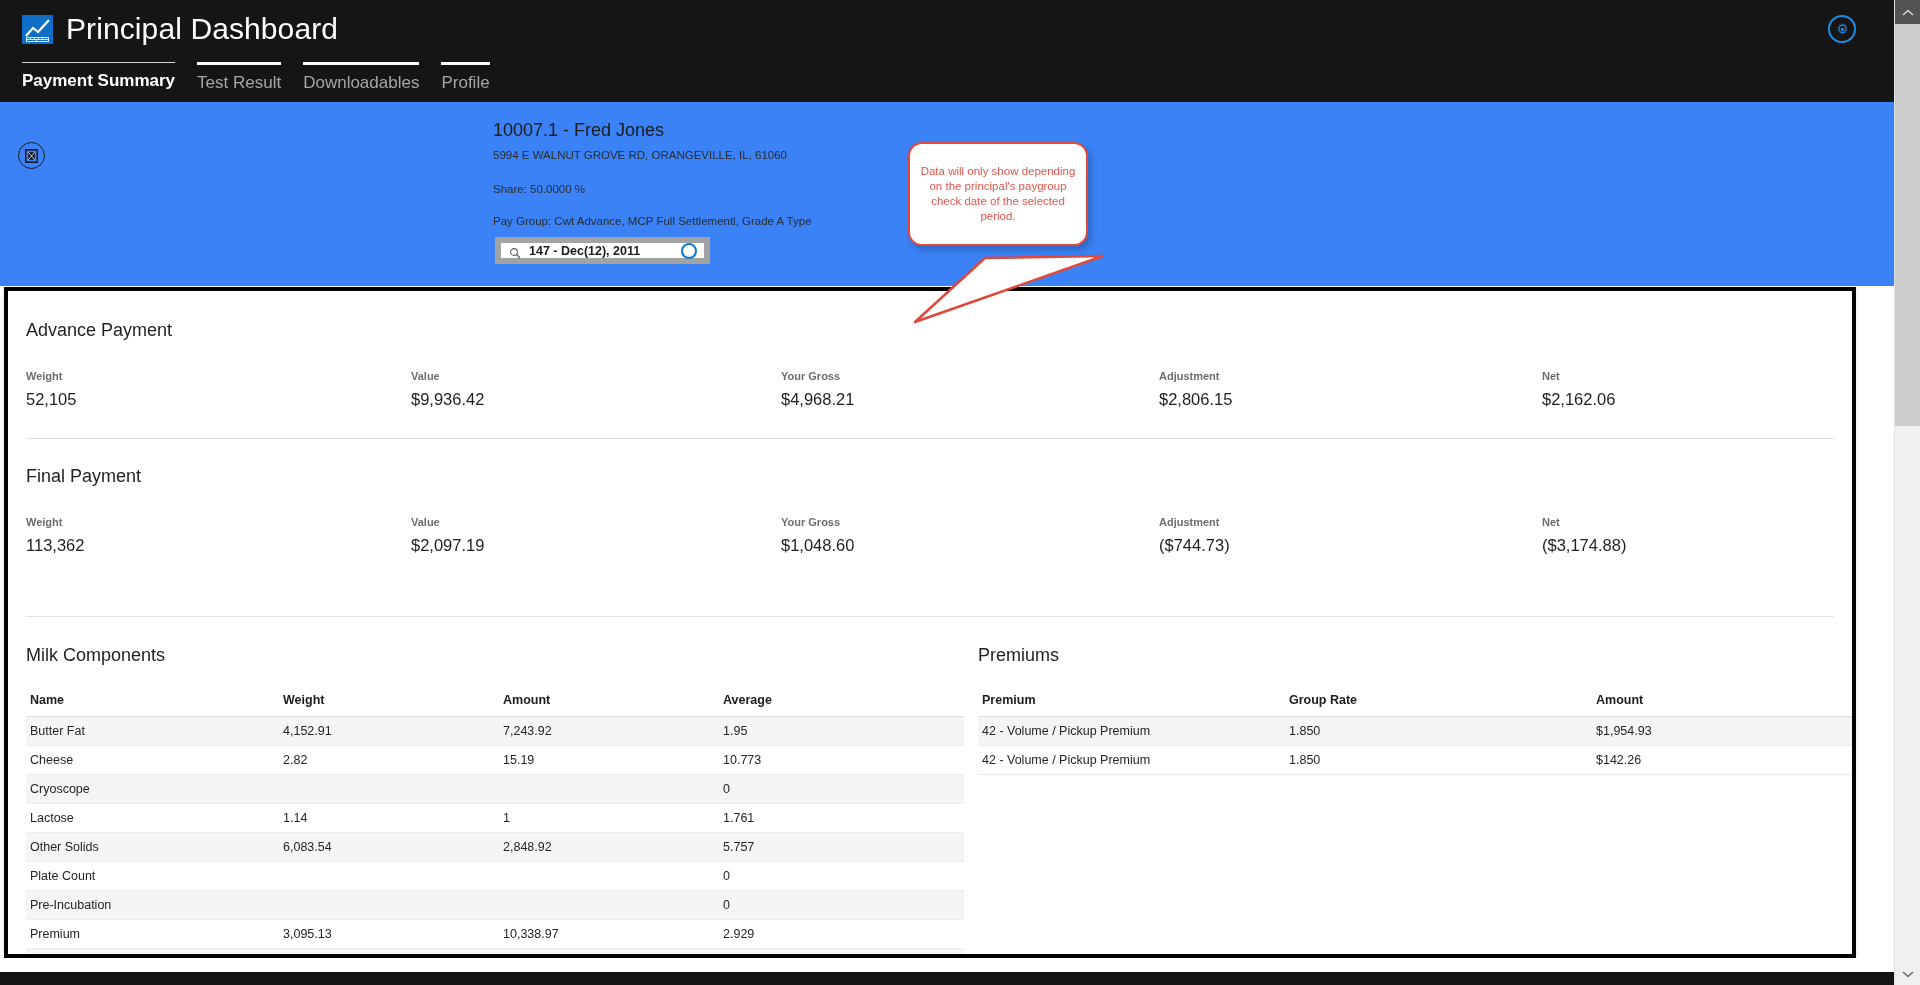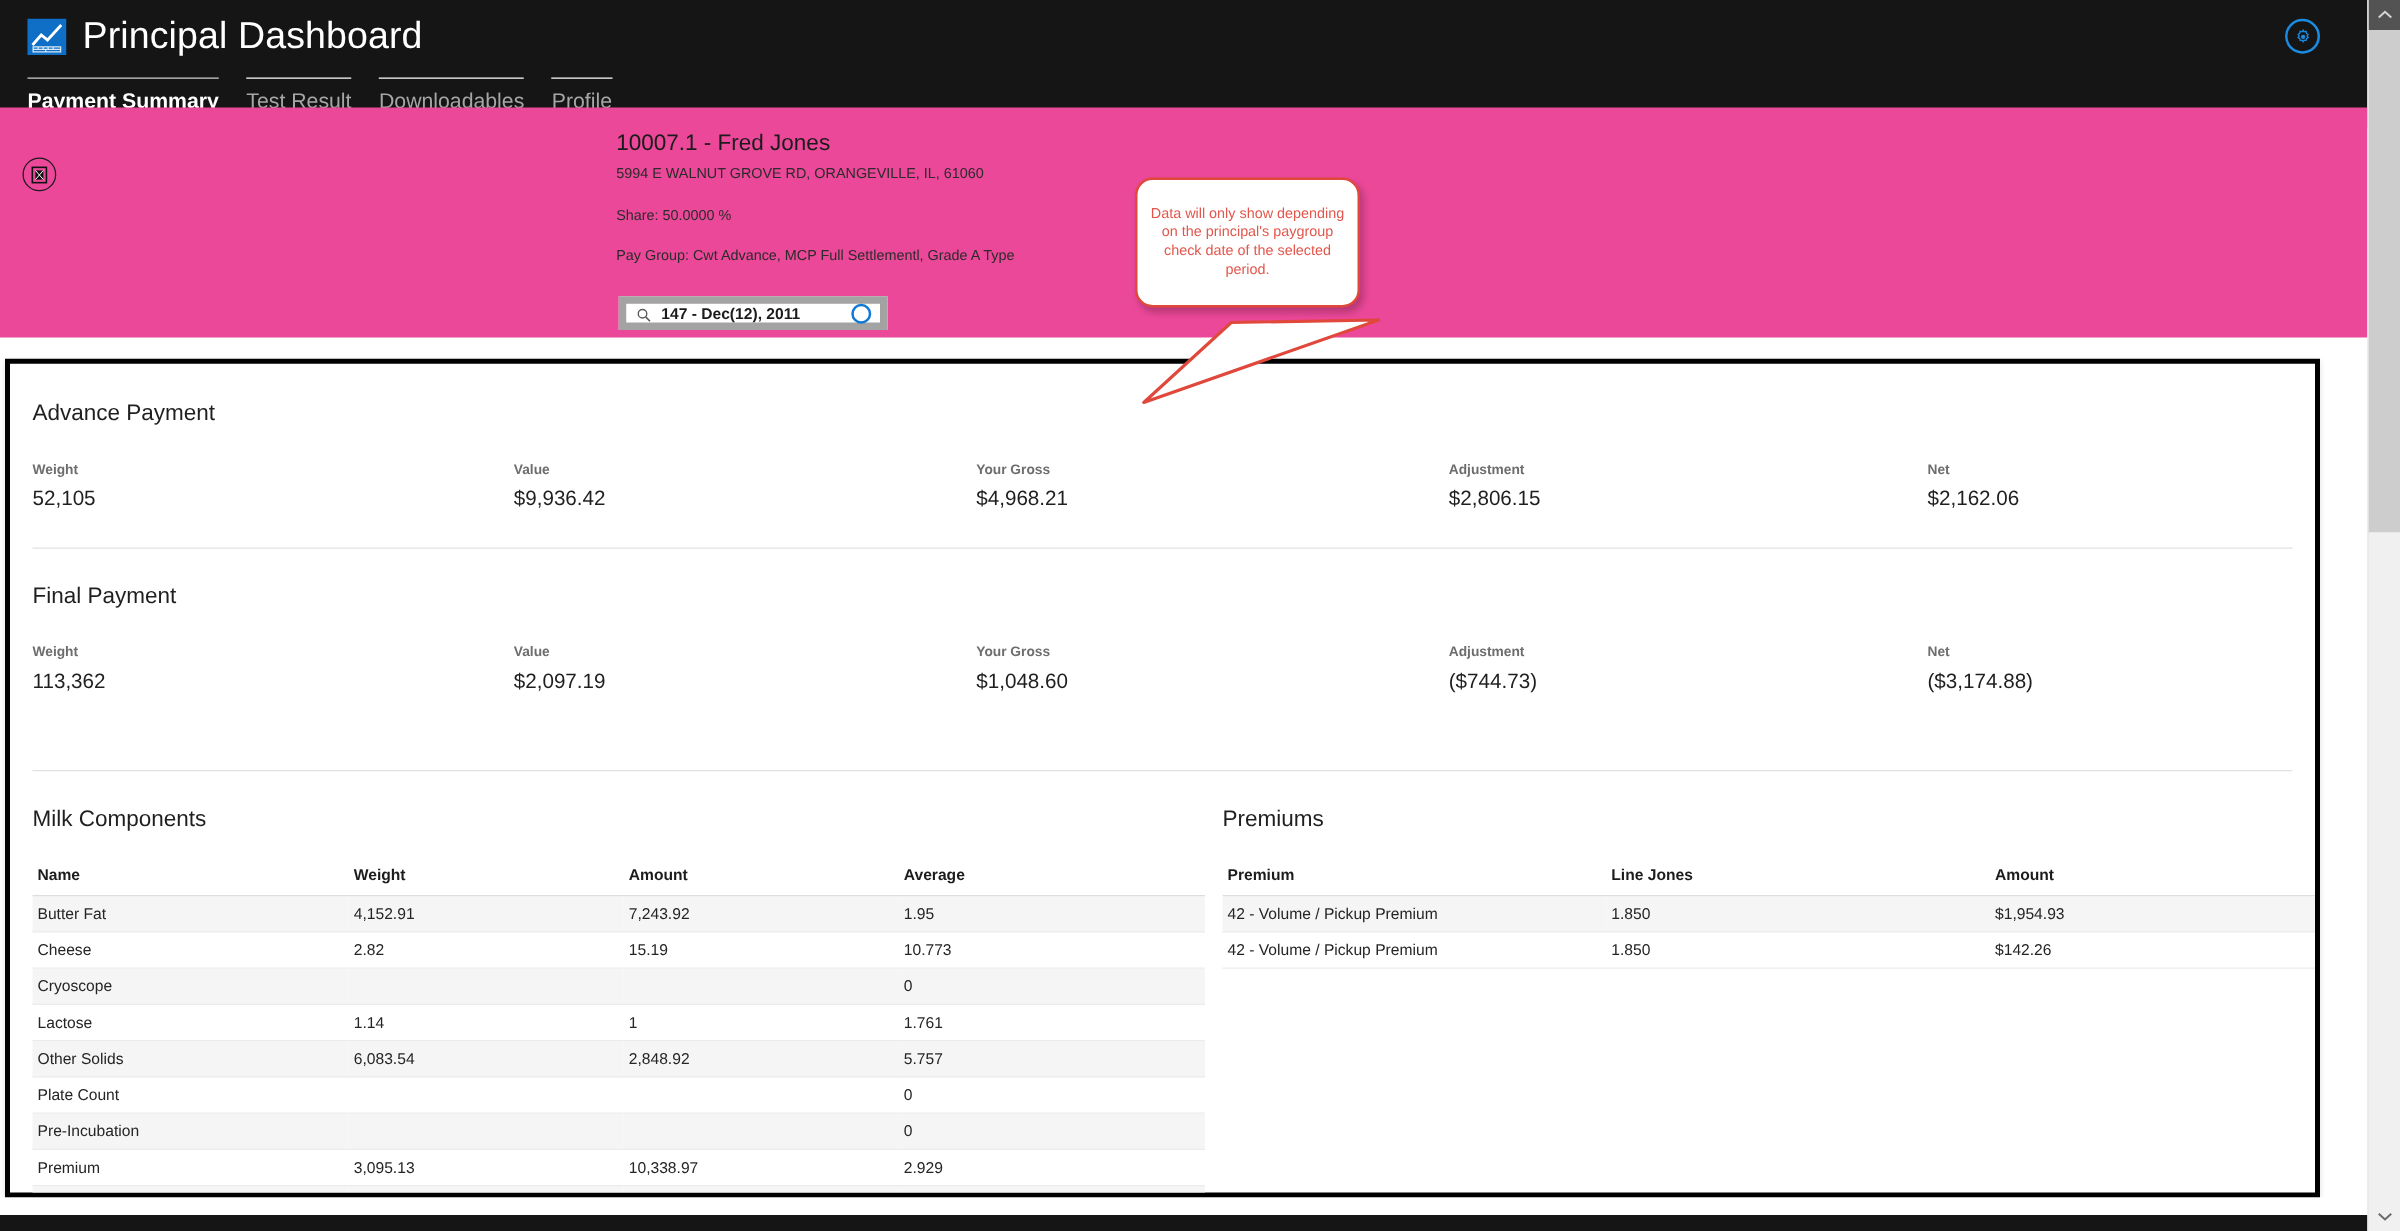--- a/index.html
+++ b/index.html
@@ -63,21 +63,21 @@
     display: flex;
     align-items: flex-start;
     gap: 22px;
   }
 
   .navtab {
     font-size: 17px;
     line-height: 22px;
     color: #a6a6a6;
     padding-top: 7px;
-    border-top: 1px solid #ffffff;
+    border-top: 3px solid #ffffff;
     white-space: nowrap;
     cursor: pointer;
   }
   .navtab.active {
     color: #ffffff;
     font-weight: bold;
     border-top: 1px solid #d0d0d0;
   }
 
   .gear-btn {
@@ -91,24 +91,24 @@
     display: flex;
     align-items: center;
     justify-content: center;
     cursor: pointer;
   }
   .gear-btn svg { display:block; }
 
   
   .content-top {
     position: absolute;
-    left: 0; top: 86px;
+    left: 0; top: 102px;
     width: 1894px;
     height: 184px;
-    background: #ec4899;
+    background: #3b82f6;
   }
 
   .save-circle {
     position: absolute;
     left: 18px;
     top: 40px;
     width: 27px;
     height: 27px;
     border: 1.6px solid #1a1a1a;
     border-radius: 50%;
@@ -585,21 +585,21 @@
           </tbody>
         </table>
       </div>
 
       <div class="tbl-col-right">
         <div class="section-title">Premiums</div>
         <table class="data">
           <thead>
             <tr>
               <th class="pr-c0">Premium</th>
-              <th class="pr-c1">Line Jones</th>
+              <th class="pr-c1">Group Rate</th>
               <th class="pr-c2">Amount</th>
             </tr>
           </thead>
           <tbody>
             <tr>
               <td>42 - Volume / Pickup Premium</td>
               <td>1.850</td>
               <td>$1,954.93</td>
             </tr>
             <tr>

